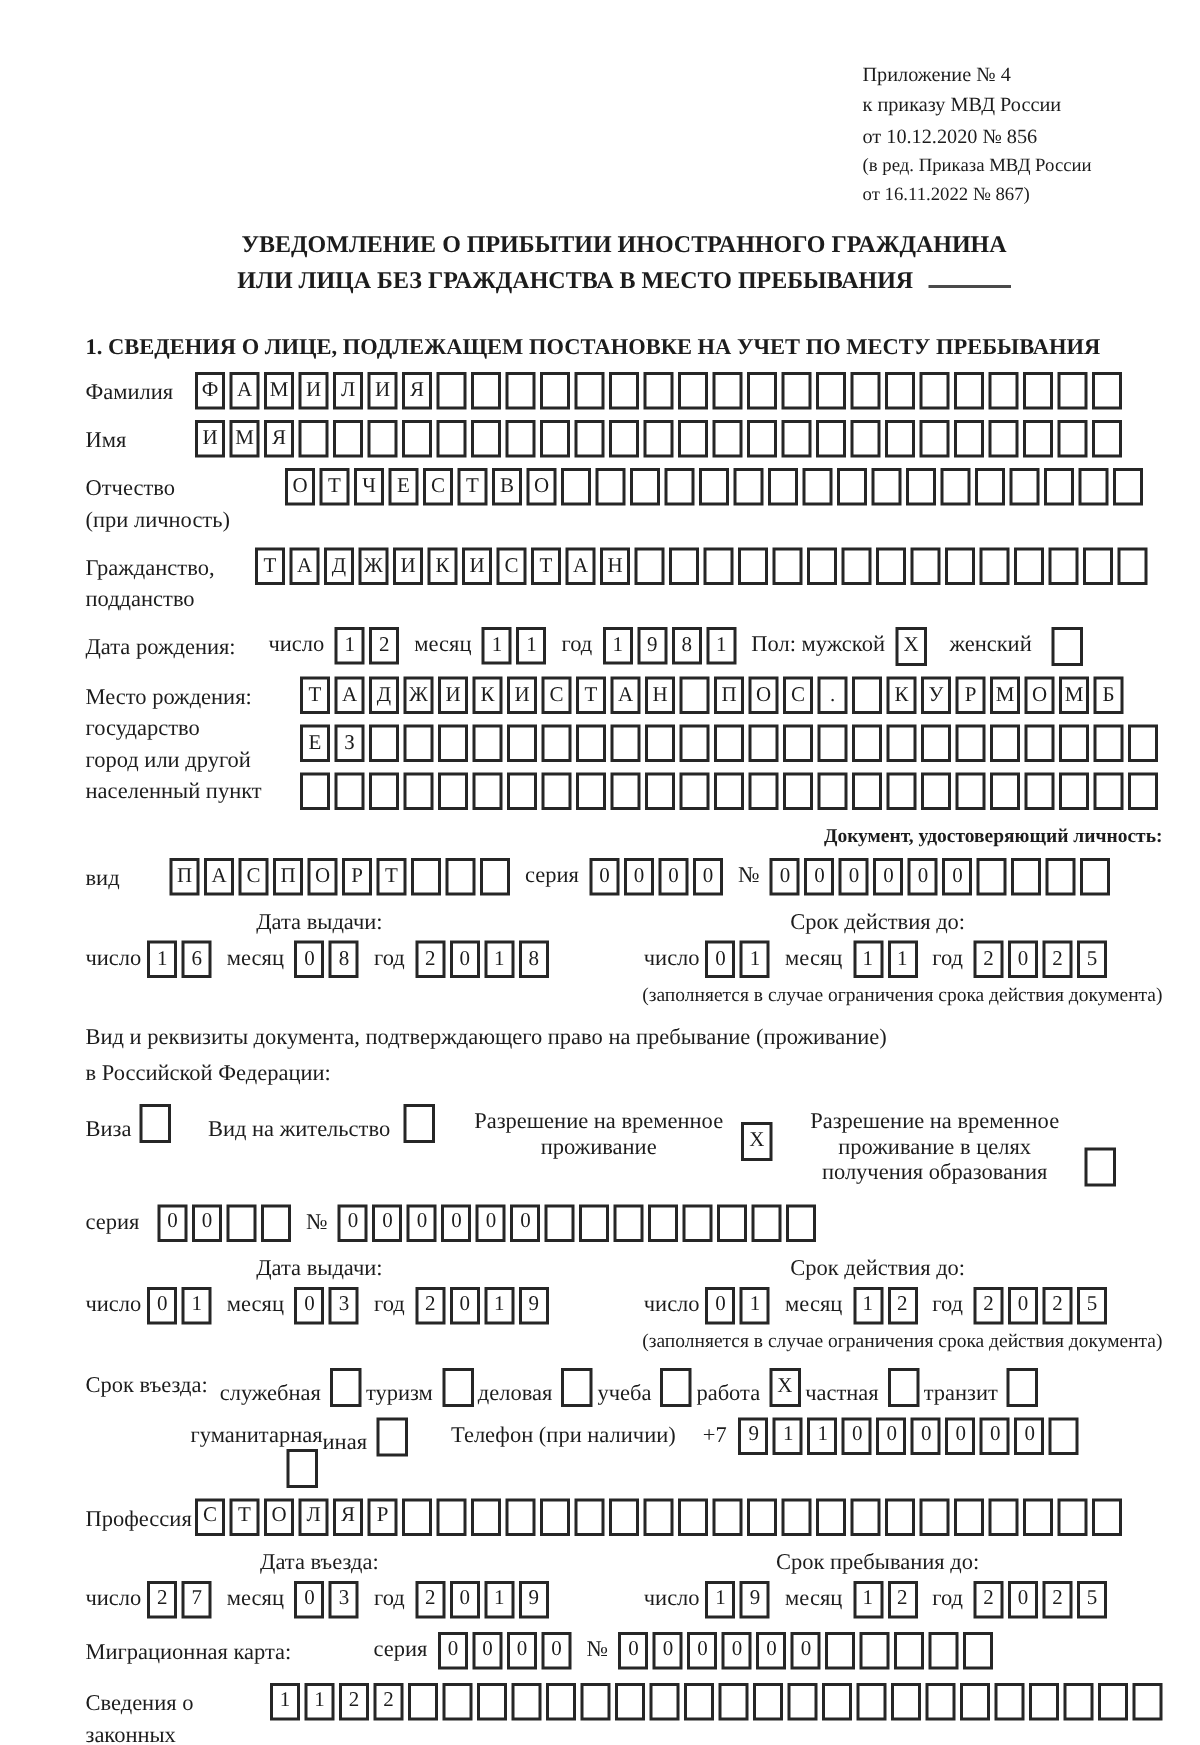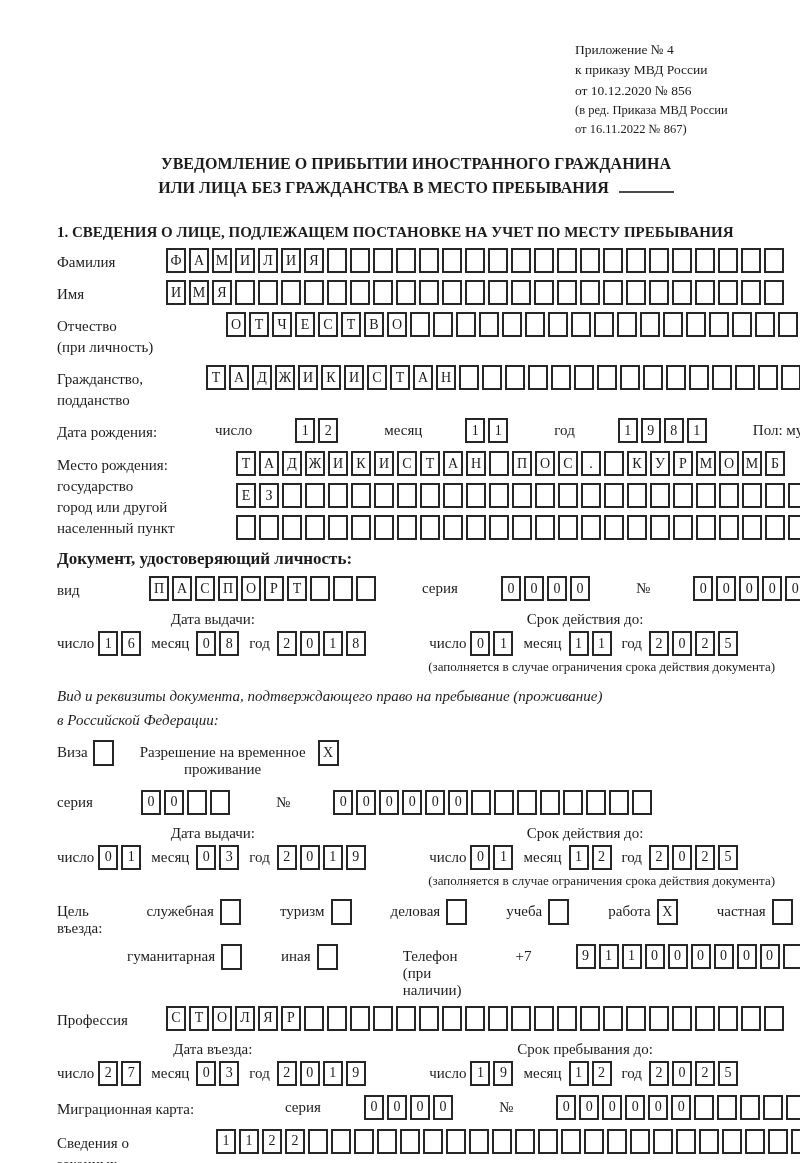--- a/index.html
+++ b/index.html
@@ -27,58 +27,58 @@
     display:inline-flex; align-items:center; justify-content:center; flex:none;
     width:20px; height:25px; border:2px solid #262626; margin-right:3px;
     font-size:14px; line-height:1;
   }
   .check { width:21px; height:26px; }
   .brow { display:inline-flex; flex:none; }
   .rows-col .brow { display:flex; margin-top:7px; }
   .rows-col .brow:first-child { margin-top:0; }
 
   
-  .row { display:flex; align-items:flex-start; margin-top:7px;gap:36px; }
+  .row { display:flex; align-items:flex-start; margin-top:7px; }
   .flabel { flex:none; line-height:1.4; }
   .w73 { width:73px; } .w133 { width:133px; } .w113 { width:113px; }
   .w143 { width:143px; } .w38 { width:38px; } .w93 { width:93px; }
   .w150 { width:152px; }
   .dlbl { flex:none; margin:4px 7px 0 7px; }
   .dlbl.first { margin-left:0; }
   .inl { margin-top:4px; }
 
   
   .dates { display:flex; justify-content:space-between; margin-top:10px; padding-right:34px; }
   .dcol { }
   .dtitle { text-align:center; margin-bottom:3px; }
   .dfields { display:flex; align-items:flex-start; }
   .note { text-align:right; font-size:13px; margin-top:3px; }
 
   
-  .intro { margin-top:10px; line-height:1.55;font-style:italic; }
+  .intro { margin-top:10px; line-height:1.55; }
   .opts { display:flex; align-items:flex-start; margin-top:8px; }
-  .opt { display:flex; align-items:flex-start; }
+  .opt { display:flex; align-items:flex-end; }
   .opt .olabel { margin-top:4px; }
   .opt .check { margin-left:9px; }
   .opt-2 { margin-left:22px; }
   .opt-3 { margin-left:20px; }
   .opt-4 { margin-left:14px; }
   .opt-3 .olabel { width:172px; text-align:center; }
   .opt-4 .olabel { width:182px; text-align:center; }
 
   
   .purpose .plabel { margin-top:4px; margin-right:8px; }
   .purpose .opt { }
-  .purpose .opt:first-of-type { margin-left:0; }
+  .purpose .opt:first-of-type { margin-left:0;flex-direction:column; }
   .purpose .opt .check { margin-left:6px; }
   .purpose2 { margin-left:70px; }
   .phone-lbl { margin:4px 10px 0 26px; }
   .phone-pre { margin:4px 8px 0 8px; }
 
-  .center-bold { text-align:left; font-weight:bold; font-size:17px; margin-top:9px; }
+  .center-bold { text-align:right; font-weight:bold; font-size:13px; margin-top:9px; }
 </style>
 </head>
 <body>
 
 <div class="page">
 
   <div class="hdr-block">
     <div>Приложение № 4</div>
     <div>к приказу МВД России</div>
     <div>от 10.12.2020 № 856</div>
@@ -433,23 +433,31 @@
   <div class="intro">
     <div>Вид и реквизиты документа, подтверждающего право на пребывание (проживание)</div>
     <div>в Российской Федерации:</div>
   </div>
 
   <div class="opts">
     <div class="opt">
       <span class="olabel">Виза</span>
       <span class="box check" style="margin-left:5px;"></span>
     </div>
+    <div class="opt opt-2">
+      <span class="olabel">Вид на жительство</span>
+      <span class="box check"></span>
+    </div>
     <div class="opt opt-3">
       <span class="olabel">Разрешение на временное проживание</span>
       <span class="box check">X</span>
+    </div>
+    <div class="opt opt-4">
+      <span class="olabel">Разрешение на временное проживание в целях получения образования</span>
+      <span class="box check"></span>
     </div>
   </div>
 
   <div class="row" style="margin-top:12px;">
     <span class="inl">серия</span>
     <span class="brow" style="margin-left:12px;">
         <span class="box">0</span>
         <span class="box">0</span>
         <span class="box"></span>
         <span class="box"></span>
@@ -515,21 +523,21 @@
             <span class="box">0</span>
             <span class="box">2</span>
             <span class="box">5</span>
           </span>
       </div>
     </div>
   </div>
   <div class="note">(заполняется в случае ограничения срока действия документа)</div>
 
   <div class="row purpose" style="margin-top:10px;">
-    <span class="plabel">Цель въезда:</span>
+    <span class="plabel">Срок въезда:</span>
     <span class="opt">
         <span class="olabel">служебная</span>
         <span class="box check"></span>
       </span>
     <span class="opt">
         <span class="olabel">туризм</span>
         <span class="box check"></span>
       </span>
     <span class="opt">
         <span class="olabel">деловая</span>

